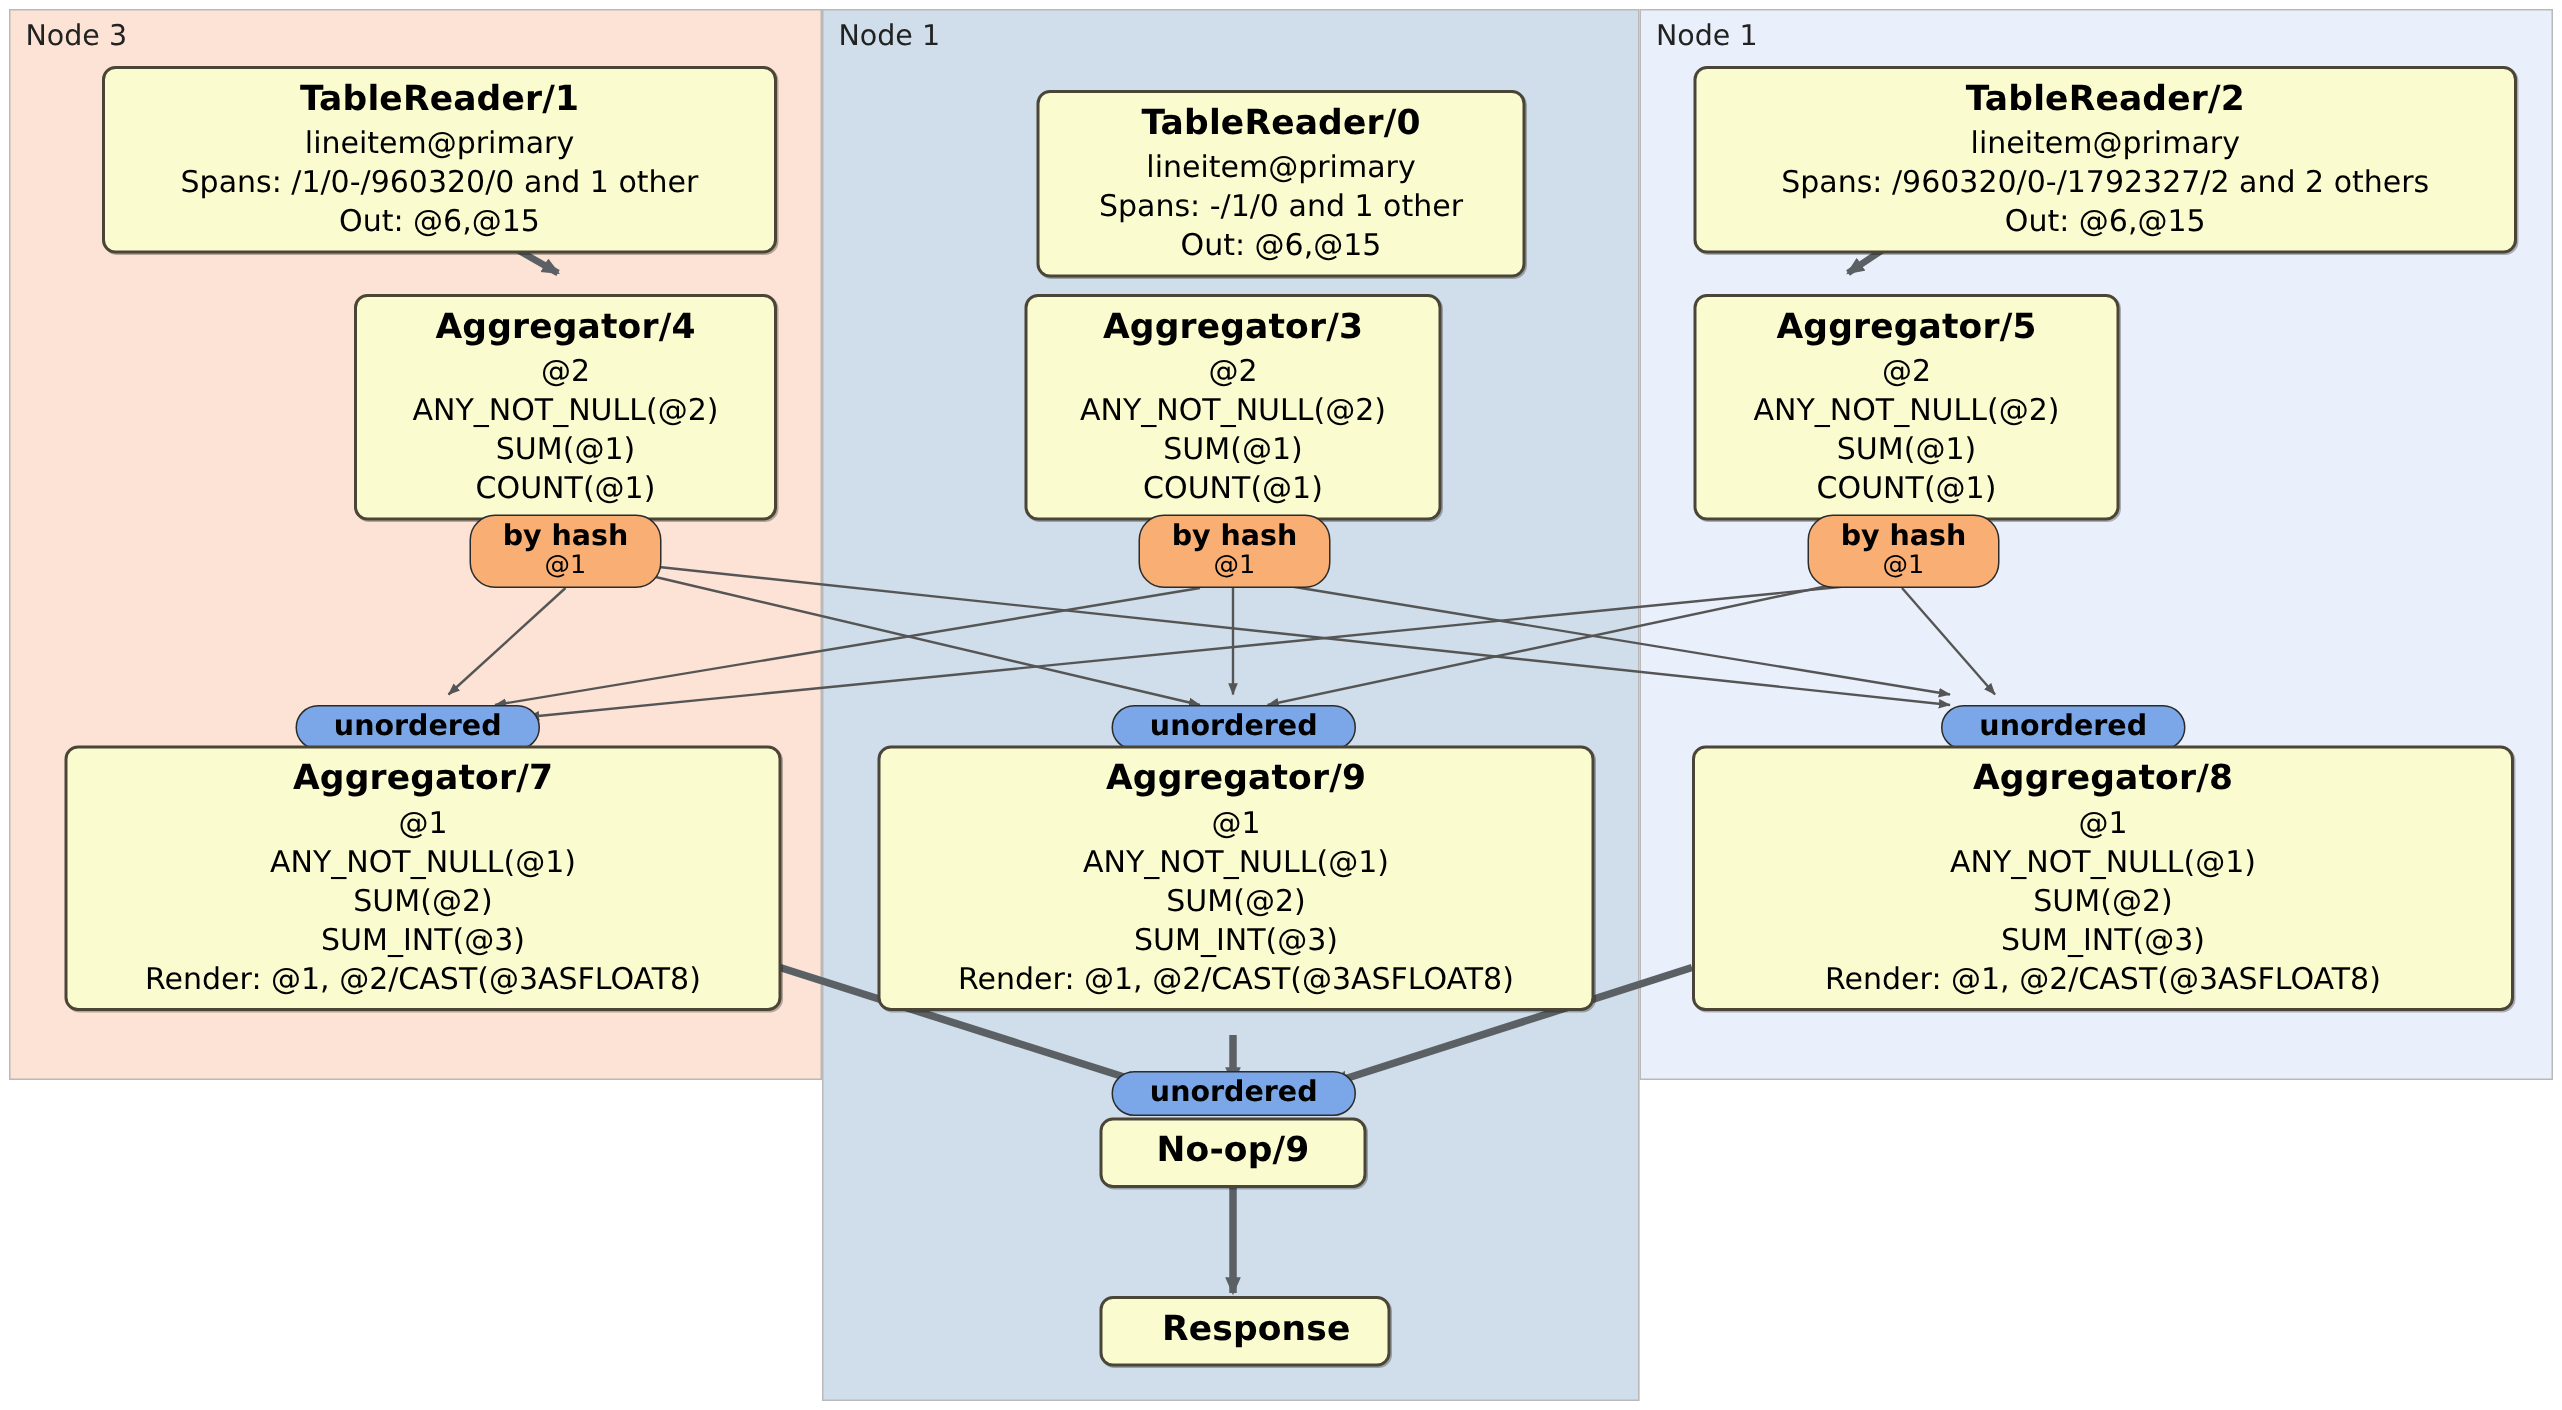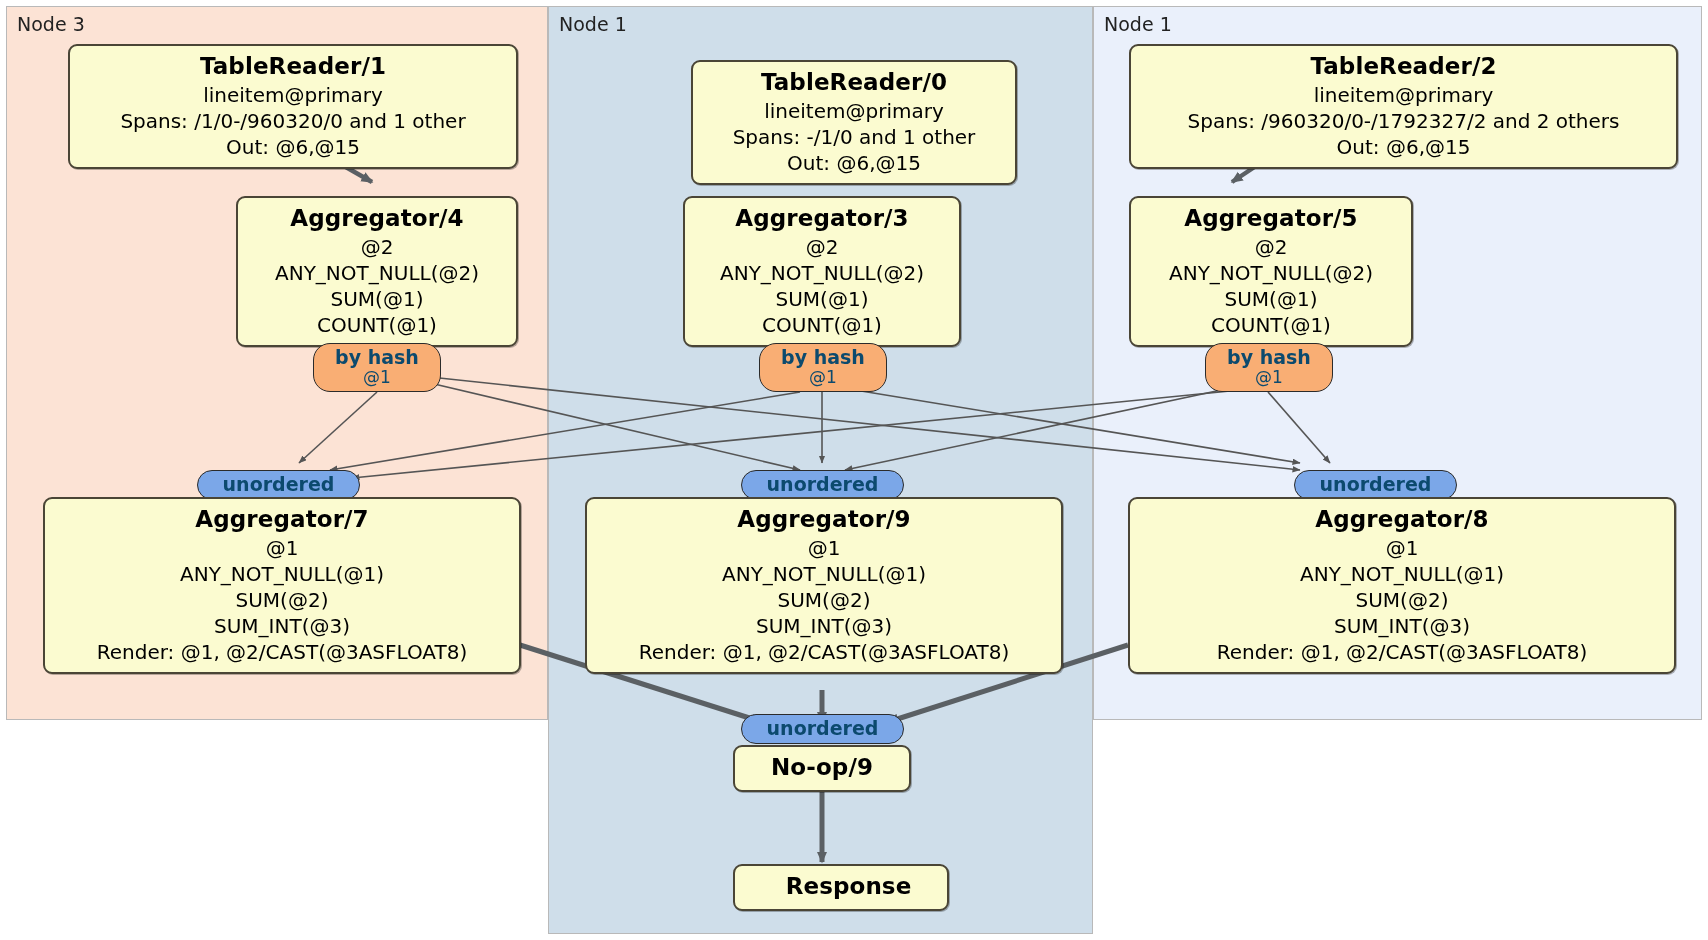--- a/index.html
+++ b/index.html
@@ -25,21 +25,21 @@
   .box{position:absolute;box-sizing:border-box;background:#fbfbd0;
        border:2px solid #4a4536;border-radius:9px;
        text-align:center;color:#000;line-height:1.30;
        padding:6px 8px 7px 8px;
        box-shadow:1px 1px 0 rgba(0,0,0,.28);}
   .box .ttl{font-weight:bold;font-size:23px;letter-spacing:.1px;}
   .box .ln{font-size:20px;white-space:nowrap;}
 
   
   .badge{position:absolute;box-sizing:border-box;border:1.5px solid #2b2b2b;
-         border-radius:17px;text-align:center;color:#0c4a6e;line-height:1.12;
+         border-radius:17px;text-align:center;color:#000000;line-height:1.12;
          padding:3px 10px 4px 10px;}
   .badge .bt{font-weight:bold;font-size:19px;white-space:nowrap;}
   .badge .bs{font-size:17px;white-space:nowrap;}
   .hash{background:#f9ae74;}
   .unord{background:#7ba7e8;}
 </style>
 </head>
 <body>
 
 <div id="stage">
@@ -191,17 +191,17 @@
   </div>
 
   <div class="badge unord" style="left:741px;top:714px;width:163px;">
     <div class="bt">unordered</div>
   </div>
 
   <div class="box" id="noop9" style="left:733px;top:745px;width:178px;">
     <div class="ttl">No-op/9</div>
   </div>
 
-  <div class="box" id="resp" style="left:733px;top:864px;width:216px;padding-left:23px;">
+  <div class="box" id="resp" style="left:733px;top:864px;width:194px;padding-left:23px;">
     <div class="ttl">Response</div>
   </div>
 
 </div>
 
 </body></html>

